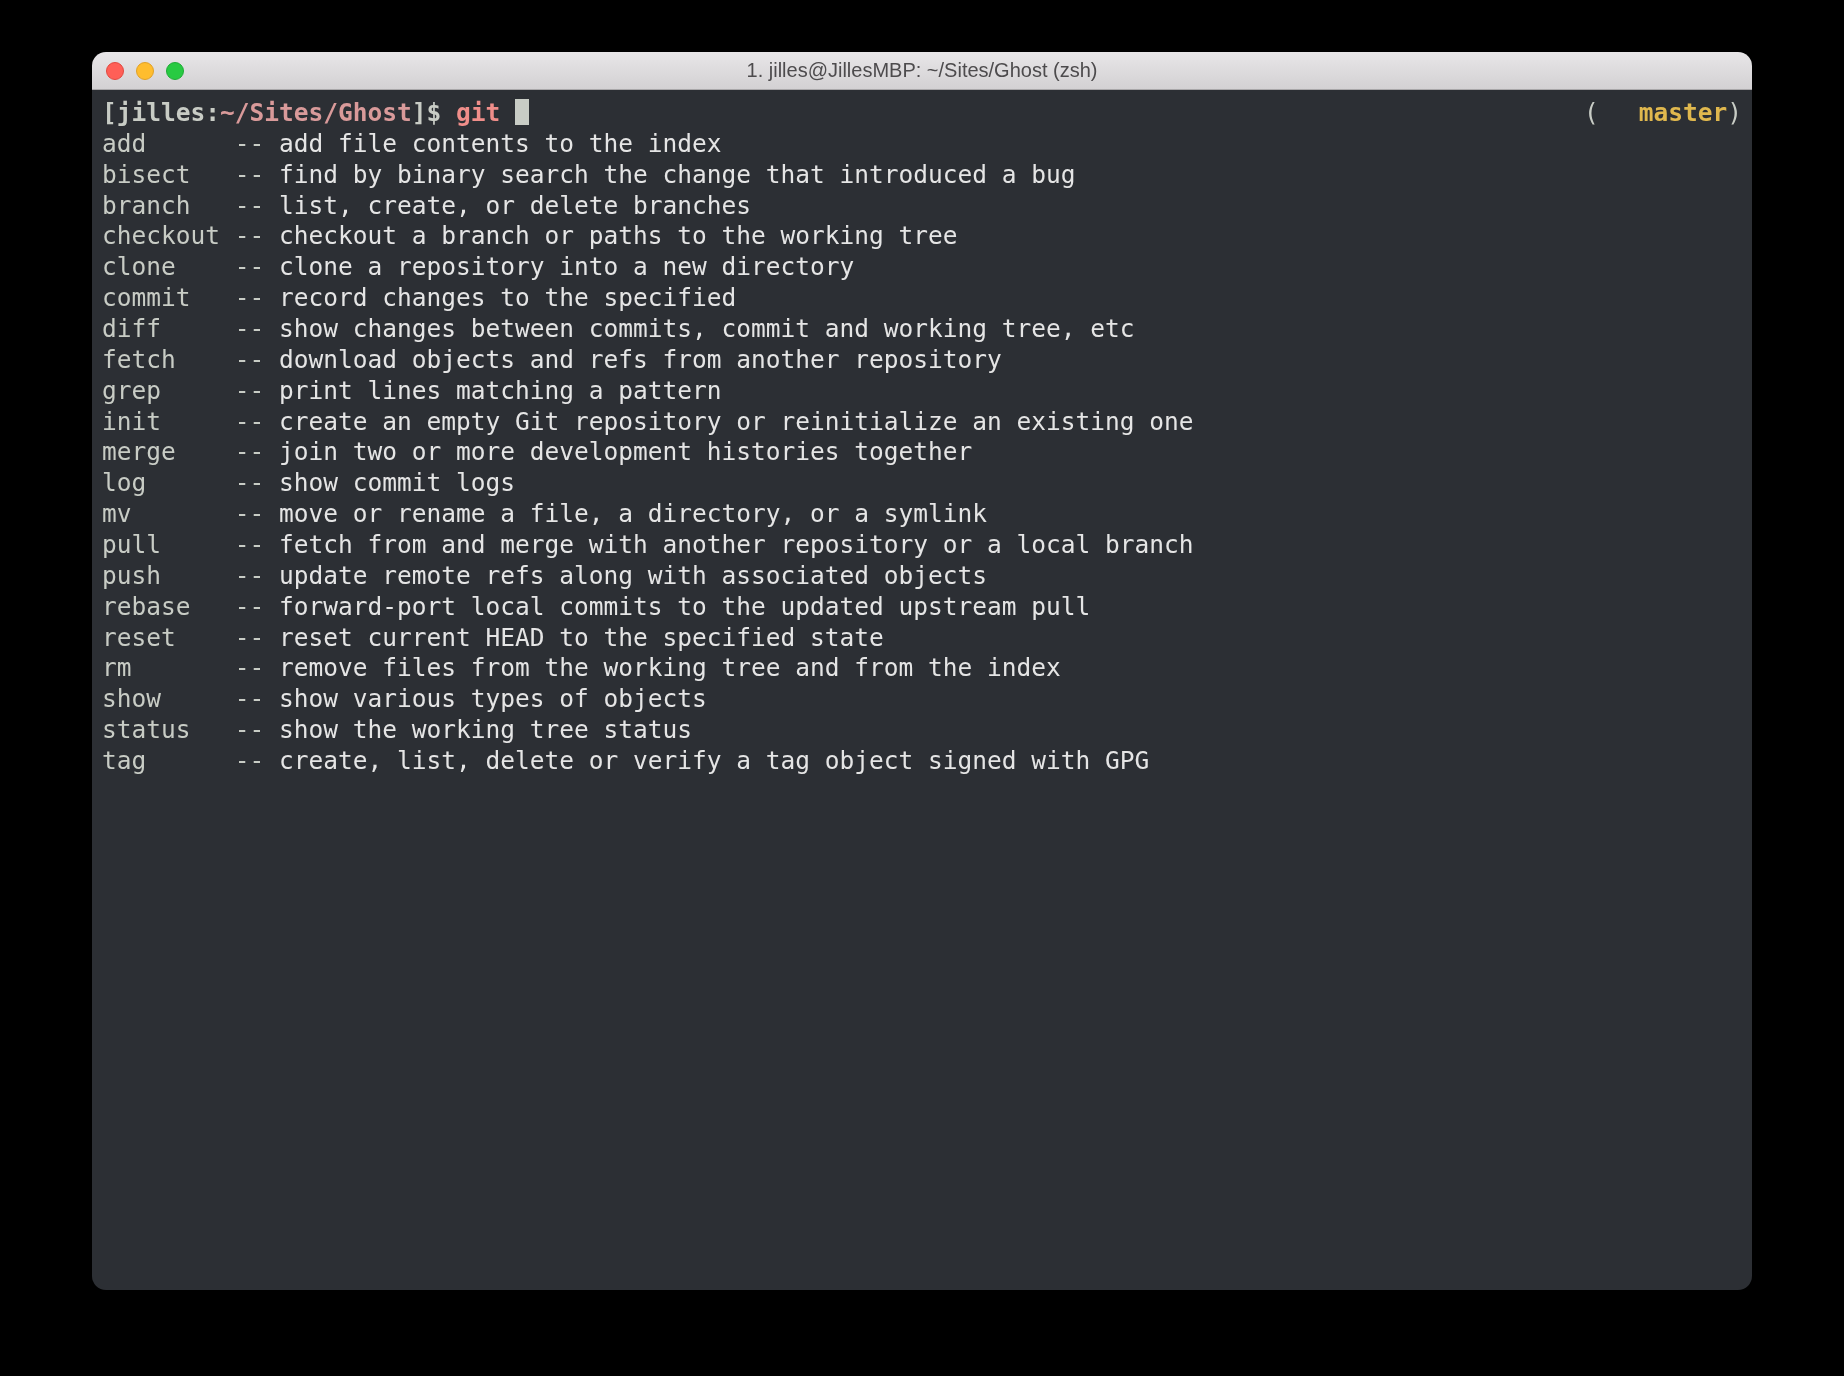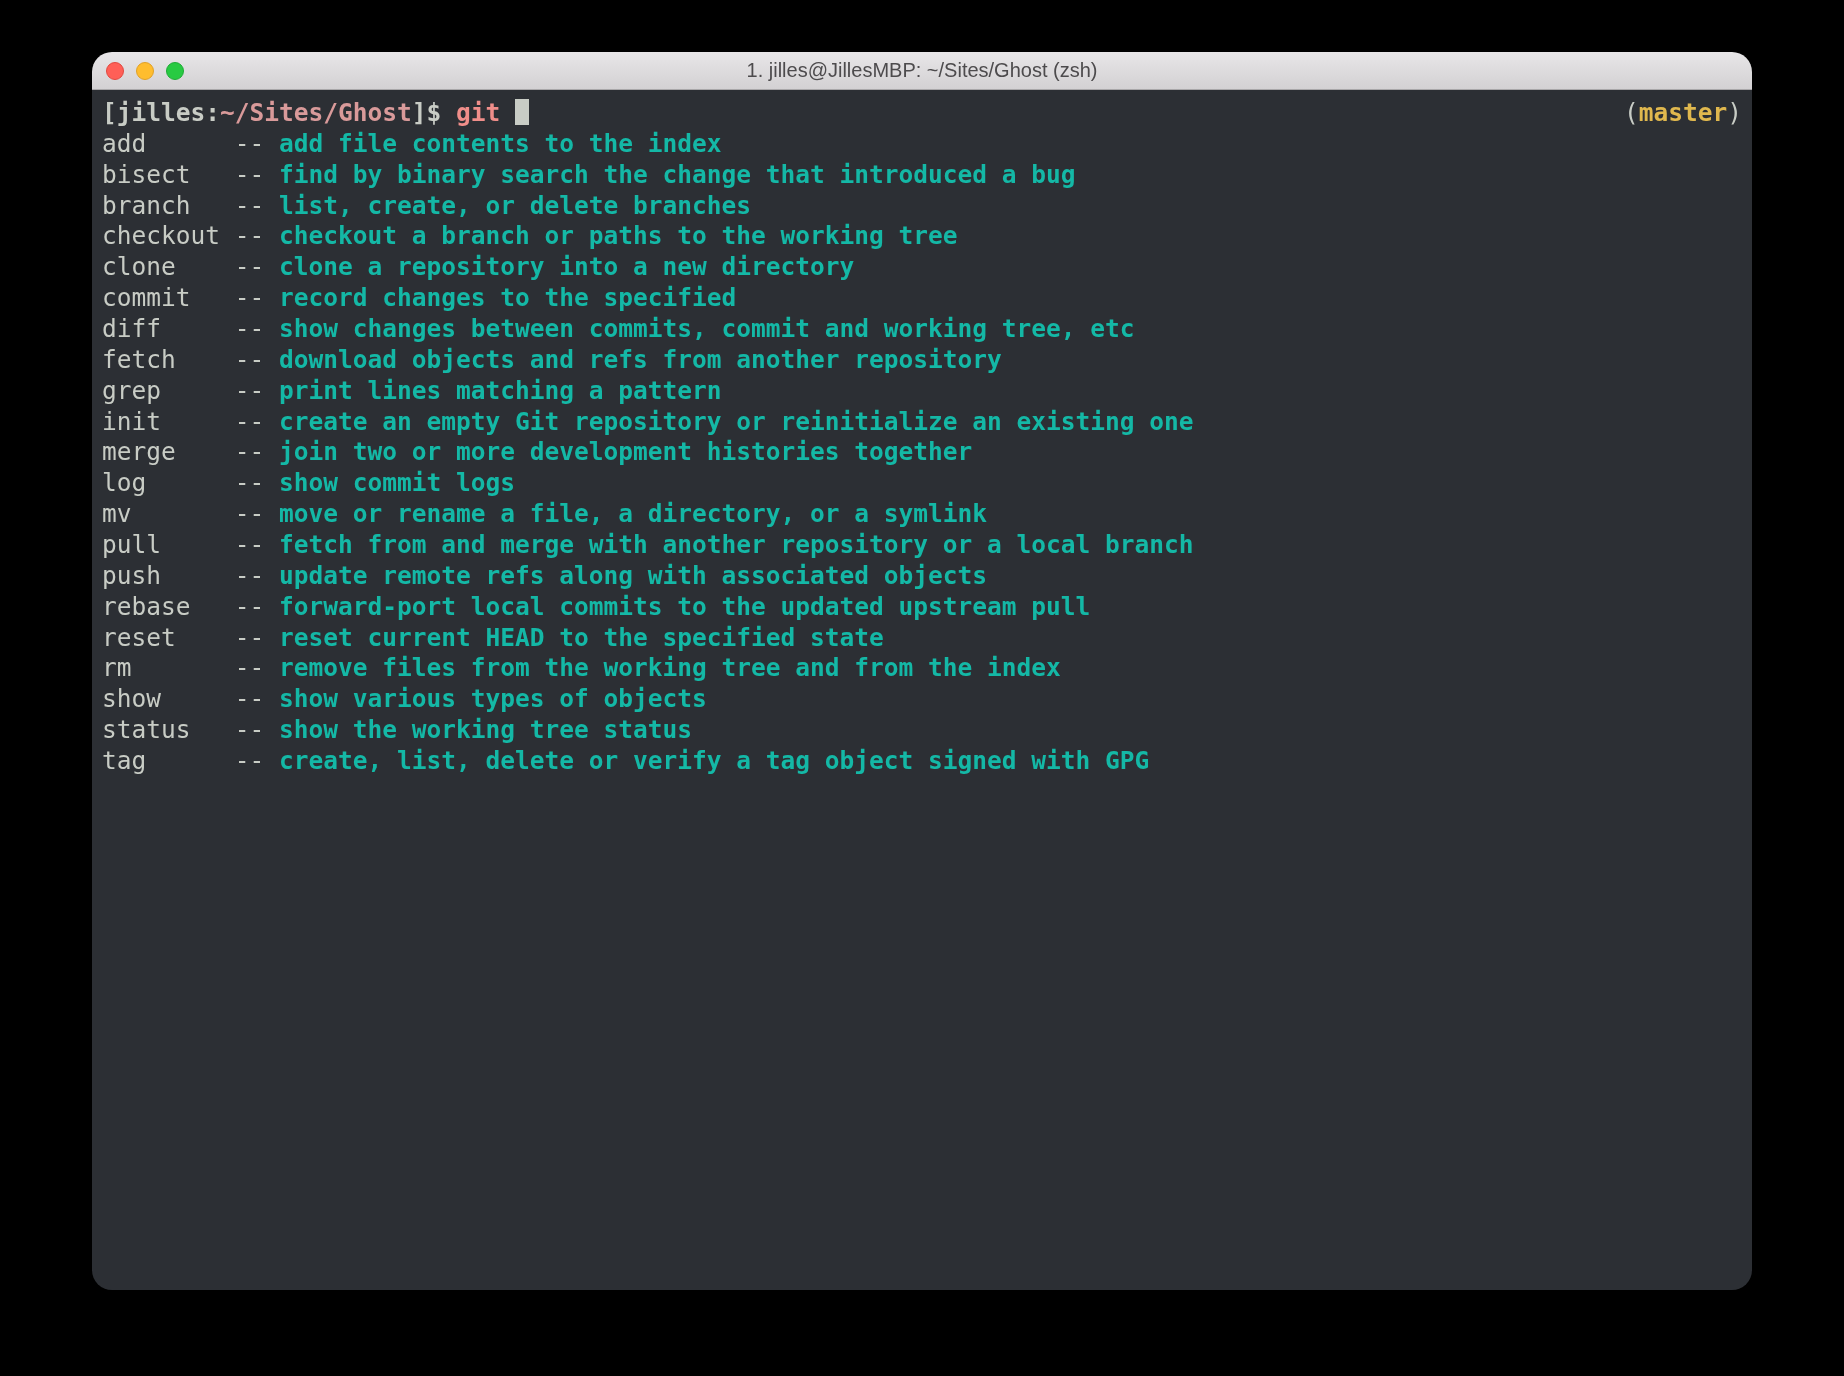--- a/index.html
+++ b/index.html
@@ -12,21 +12,21 @@
       width: 1844px;
       height: 1376px;
       display: flex;
       align-items: flex-start;
       justify-content: center;
       font-family: "Menlo", "Monaco", "Consolas", monospace;
     }
     .window {
       width: 1660px;
       margin-top: 52px;
-      border-radius: 20px;
+      border-radius: 14px;
       overflow: hidden;
       box-shadow: 0 0 0 1px rgba(0,0,0,0.5);
     }
     .titlebar {
       background: linear-gradient(#e8e6e8, #d3d1d3);
       height: 38px;
       display: flex;
       align-items: center;
       position: relative;
       border-bottom: 1px solid #a9a7a9;
@@ -78,28 +78,28 @@
     .cmd { color: #f08e8a; font-weight: bold; }
     .cursor {
       display: inline-block;
       width: 14px;
       height: 26px;
       background: #c8ccc5;
       vertical-align: text-bottom;
       margin-bottom: 2px;
     }
     .branch-wrap { color: #c8ccc5; font-weight: normal; }
-    .branch { color: #e0b84e; font-weight: bold; }
+    .branch { color: #e0b84e; font-weight: bold; margin-left: 40px; }
     .completion-row {
       white-space: pre;
       color: #c8ccc5;
     }
     .comp-cmd { color: #c8ccc5; }
     .comp-sep { color: #c8ccc5; }
-    .comp-desc { color: #14b8a6; font-weight: bold; }
+    .comp-desc { color: #e5e5e5; }
   </style>
 </head>
 <body>
 
 <div class="window">
   <div class="titlebar">
     <div class="traffic-lights">
       <div class="light red"></div>
       <div class="light yellow"></div>
       <div class="light green"></div>

